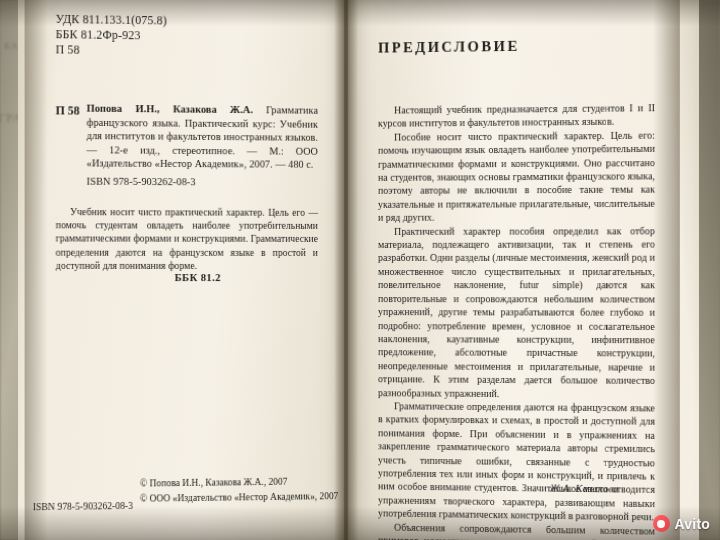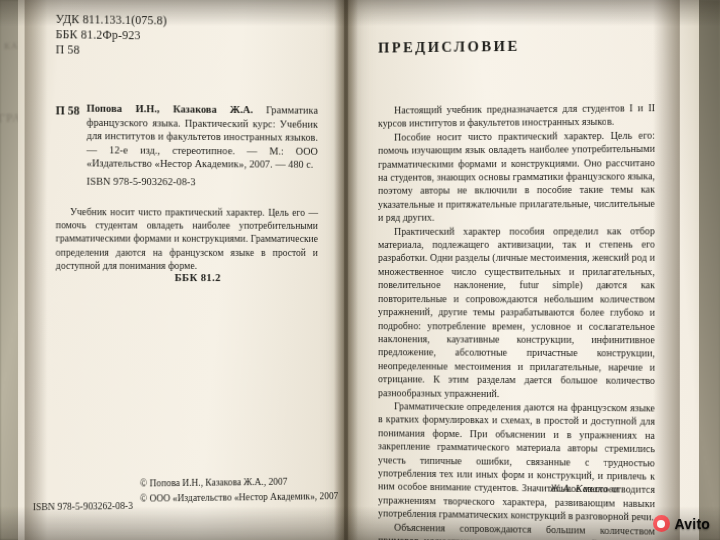--- a/index.html
+++ b/index.html
@@ -227,21 +227,21 @@
     position: absolute;
     left: 4.5px; top: 4.5px;
     width: 8px; height: 8px;
     border-radius: 50%;
     background: #fff;
   }
   .wm-text {
     font-family: "Liberation Sans", sans-serif;
     font-size: 14px;
     font-weight: bold;
-    color: #000000;
+    color: #ffffff;
     text-shadow: 0 1px 2px rgba(0,0,0,0.55);
     letter-spacing: 0.2px;
   }
 </style>
 </head>
 <body>
 
 <div class="photo">
 
   <div class="bg-left"></div>

